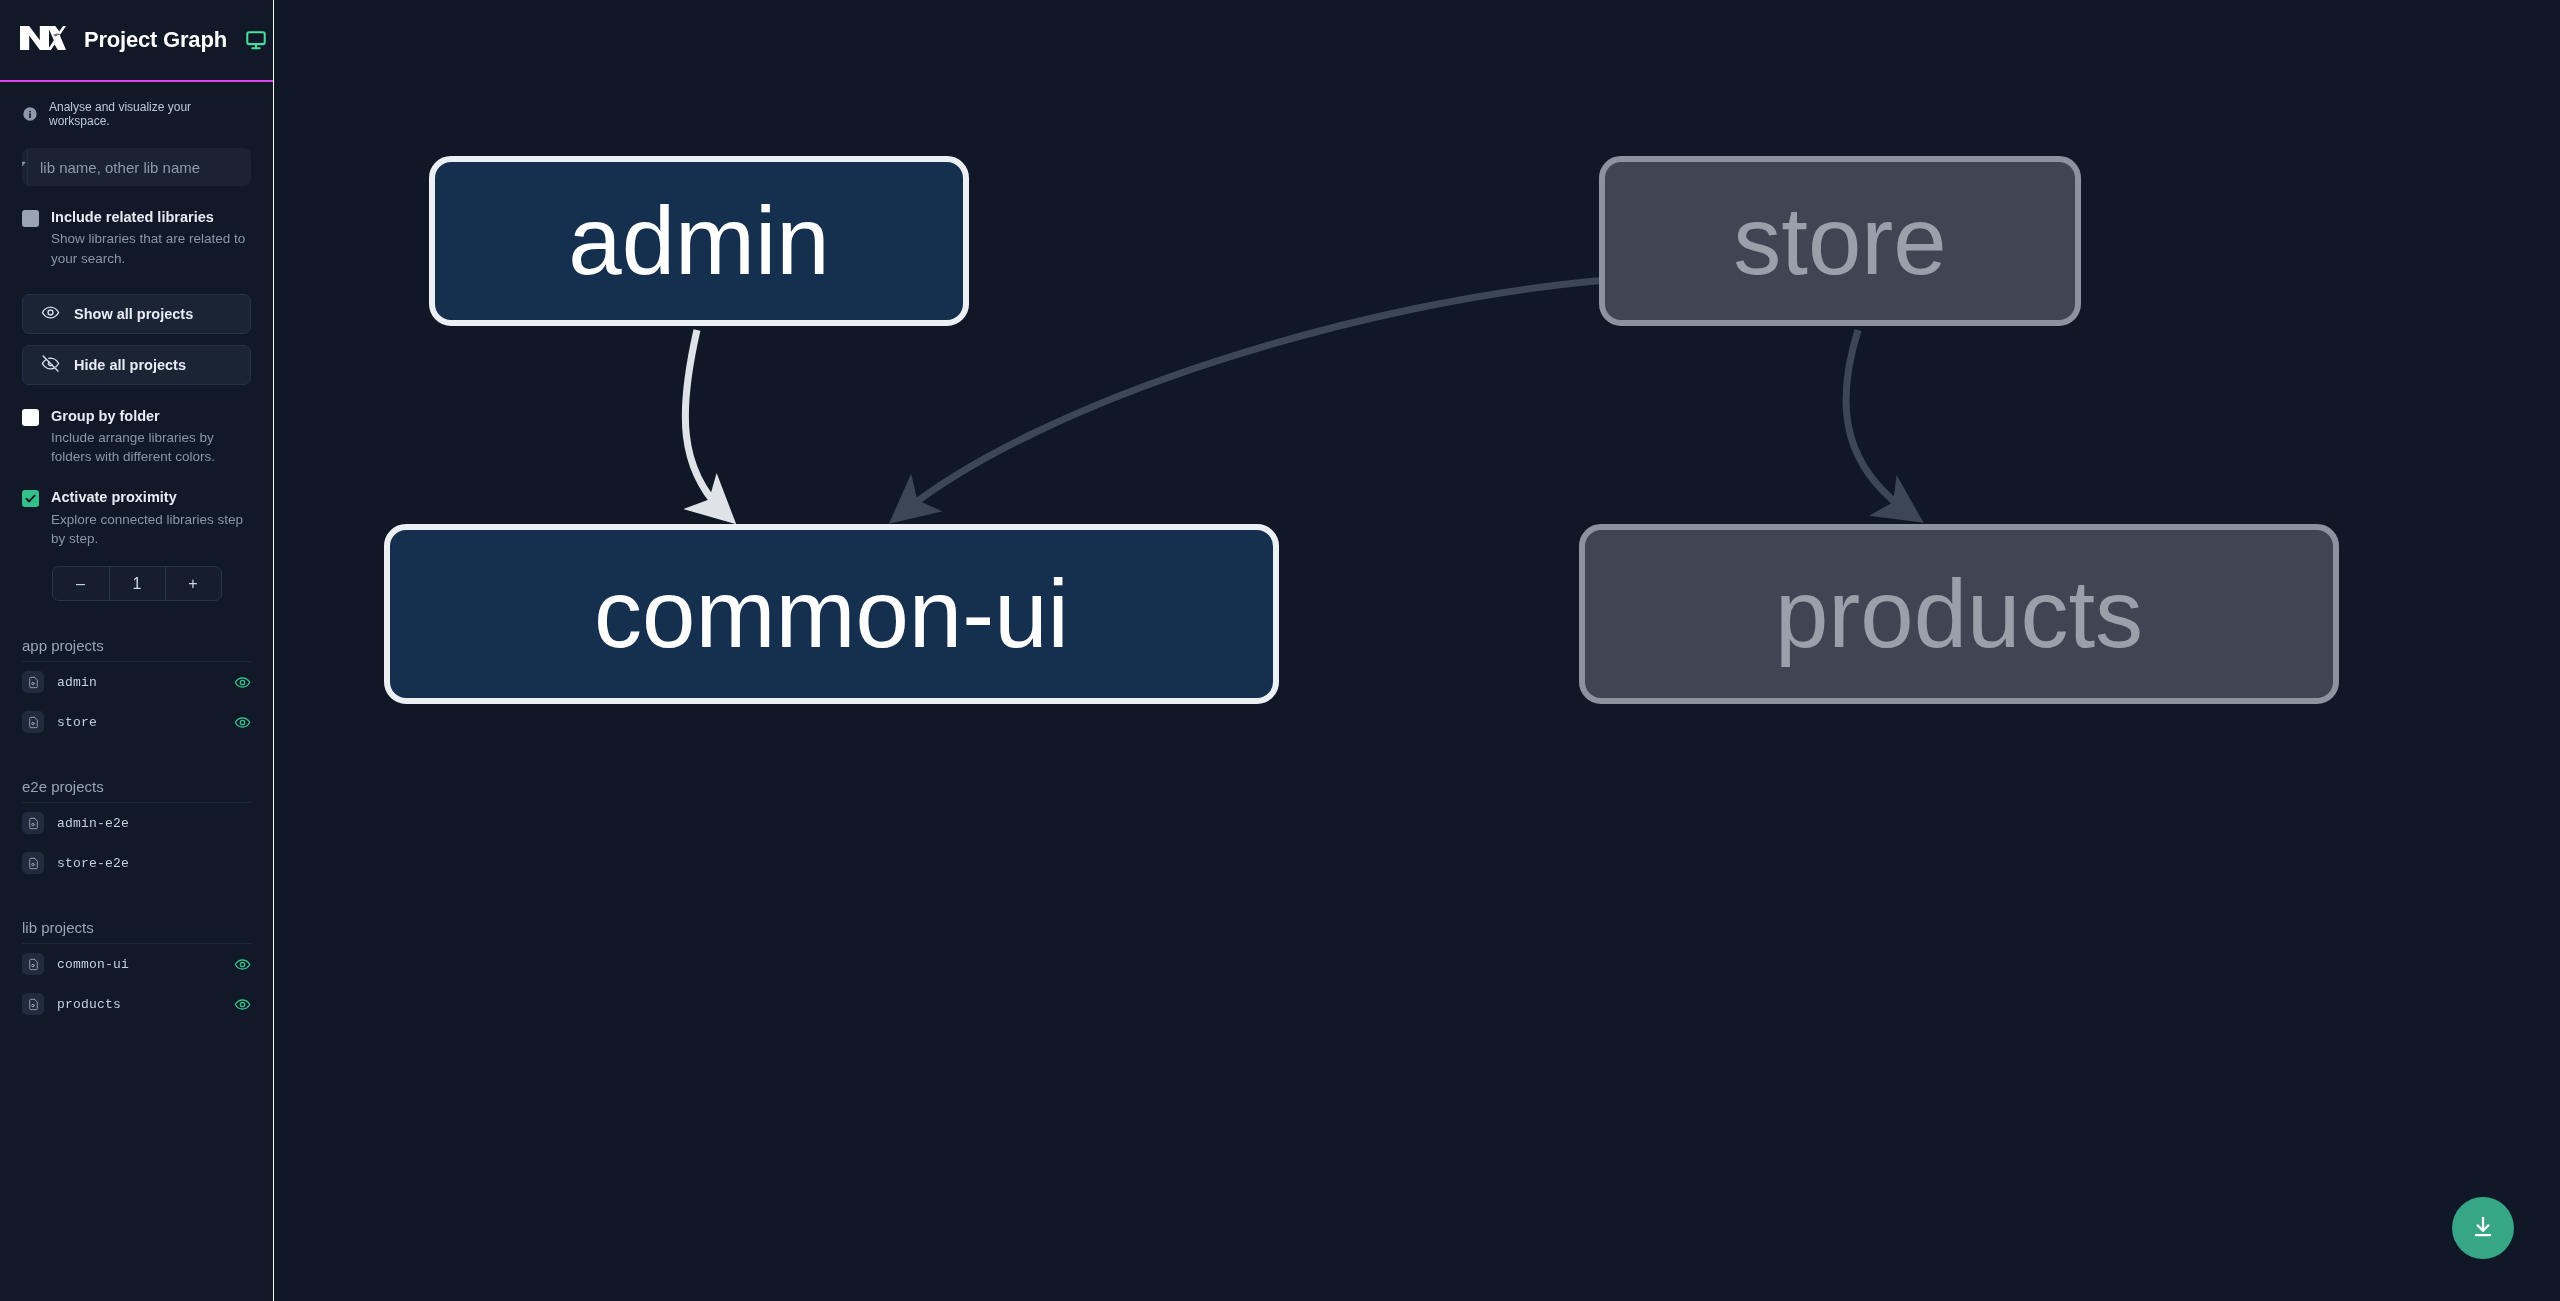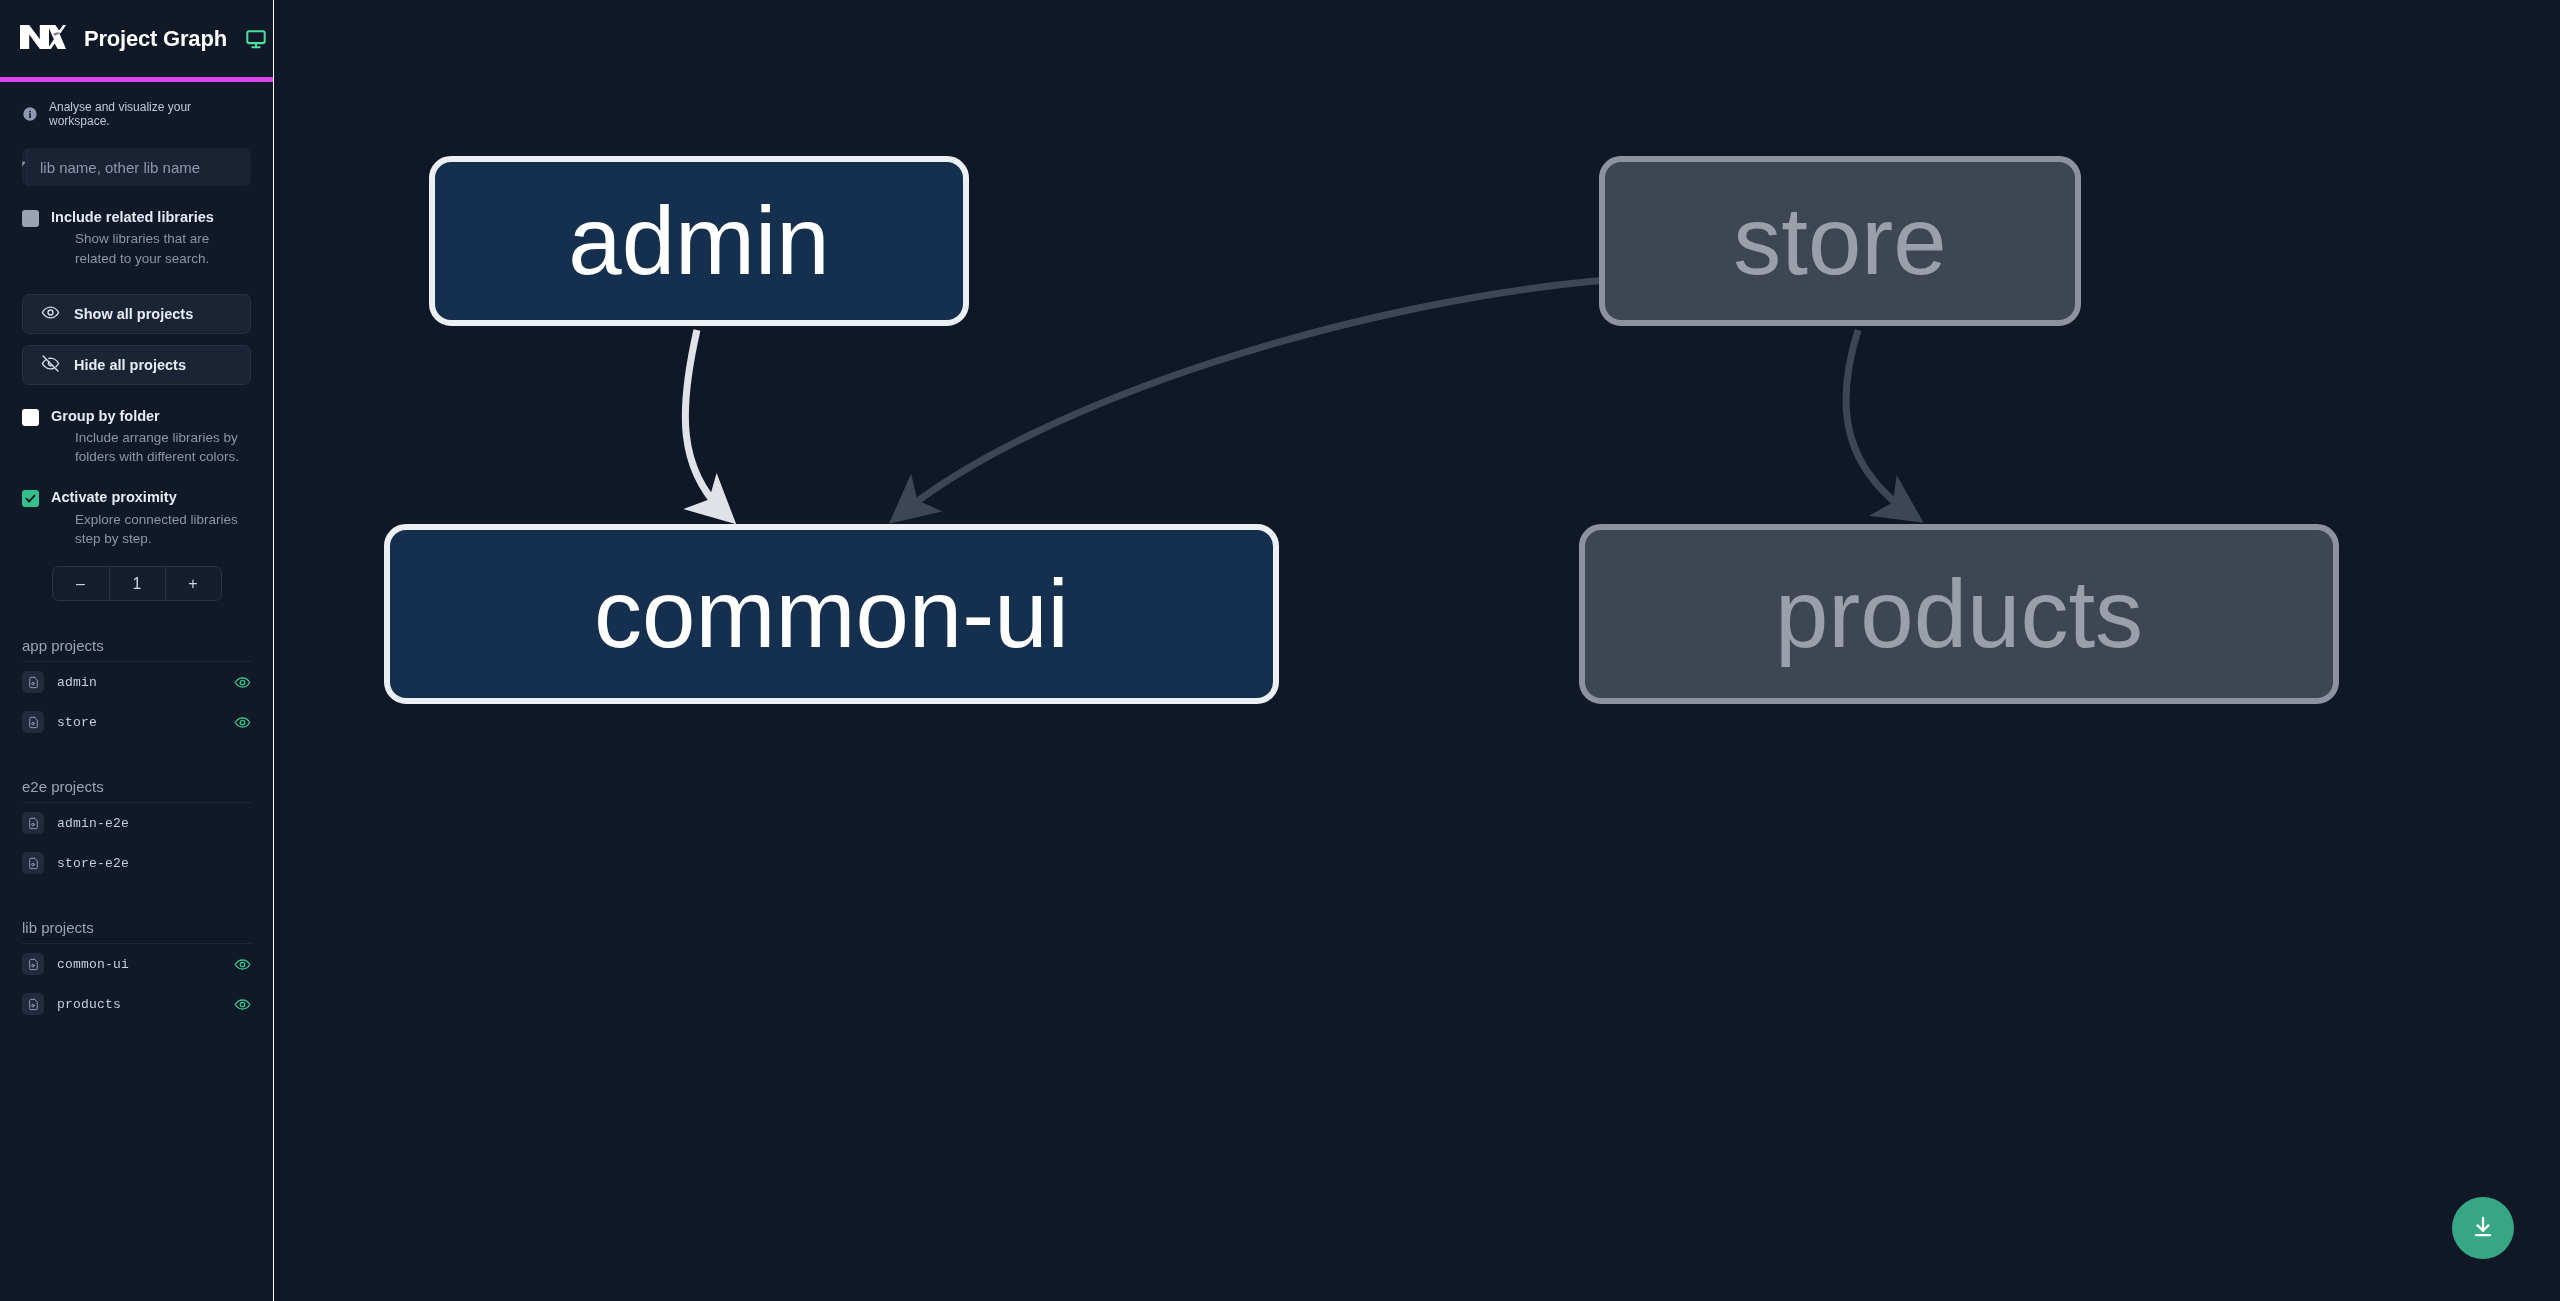--- a/index.html
+++ b/index.html
@@ -27,21 +27,21 @@
   #sidebar-scrollbar .thumb {
     position: absolute; left: 2px; top: 0; width: 12px; height: 1301px;
     background: #f7f8fa; border-radius: 6px;
   }
 
   
   #brand-header {
     height: 82px; flex: 0 0 82px;
     display: flex; align-items: center;
     padding: 0 20px;
-    border-bottom: 5px solid #d946ef;
+    border-bottom: 2px solid #d946ef;
     gap: 18px;
   }
   #nx-logo { width: 46px; height: 32px; flex: 0 0 46px; }
   #app-title {
     color: #ffffff; font-size: 22px; font-weight: 700;
     letter-spacing: -0.2px; white-space: nowrap;
   }
   #monitor-icon { width: 22px; height: 22px; color: #4ade9f; display:block; }
 
   
@@ -76,21 +76,21 @@
     width: 17px; height: 17px; flex: 0 0 17px; margin-top: 2px;
     border-radius: 3px; cursor: pointer;
     display: flex; align-items: center; justify-content: center;
   }
   .cb.gray  { background: #9aa3b2; }
   .cb.white { background: #ffffff; }
   .cb.green { background: #34c08a; }
   .cb svg { width: 13px; height: 13px; color: #0f1520; }
   .opt-text { flex: 1; }
   .opt-label { color: #e7ecf4; font-size: 14.5px; font-weight: 700; line-height: 1.2; }
-  .opt-desc  { color: #8b95a8; font-size: 13.5px; line-height: 1.42; margin-top: 3px; margin-left: 24px; }
+  .opt-desc  { color: #8b95a8; font-size: 13.5px; line-height: 1.42; margin-top: 3px; }
 
   
   .big-btn {
     margin: 0 22px; height: 40px; width: calc(100% - 44px);
     background: #1b2435; border: 1px solid #263048; border-radius: 7px;
     color: #e7ecf4; font-size: 14.5px; font-weight: 700;
     display: flex; align-items: center; gap: 14px; padding-left: 18px;
     cursor: pointer; font-family: "Liberation Sans", sans-serif;
   }
   #btn-show-all { margin-top: 26px; }

